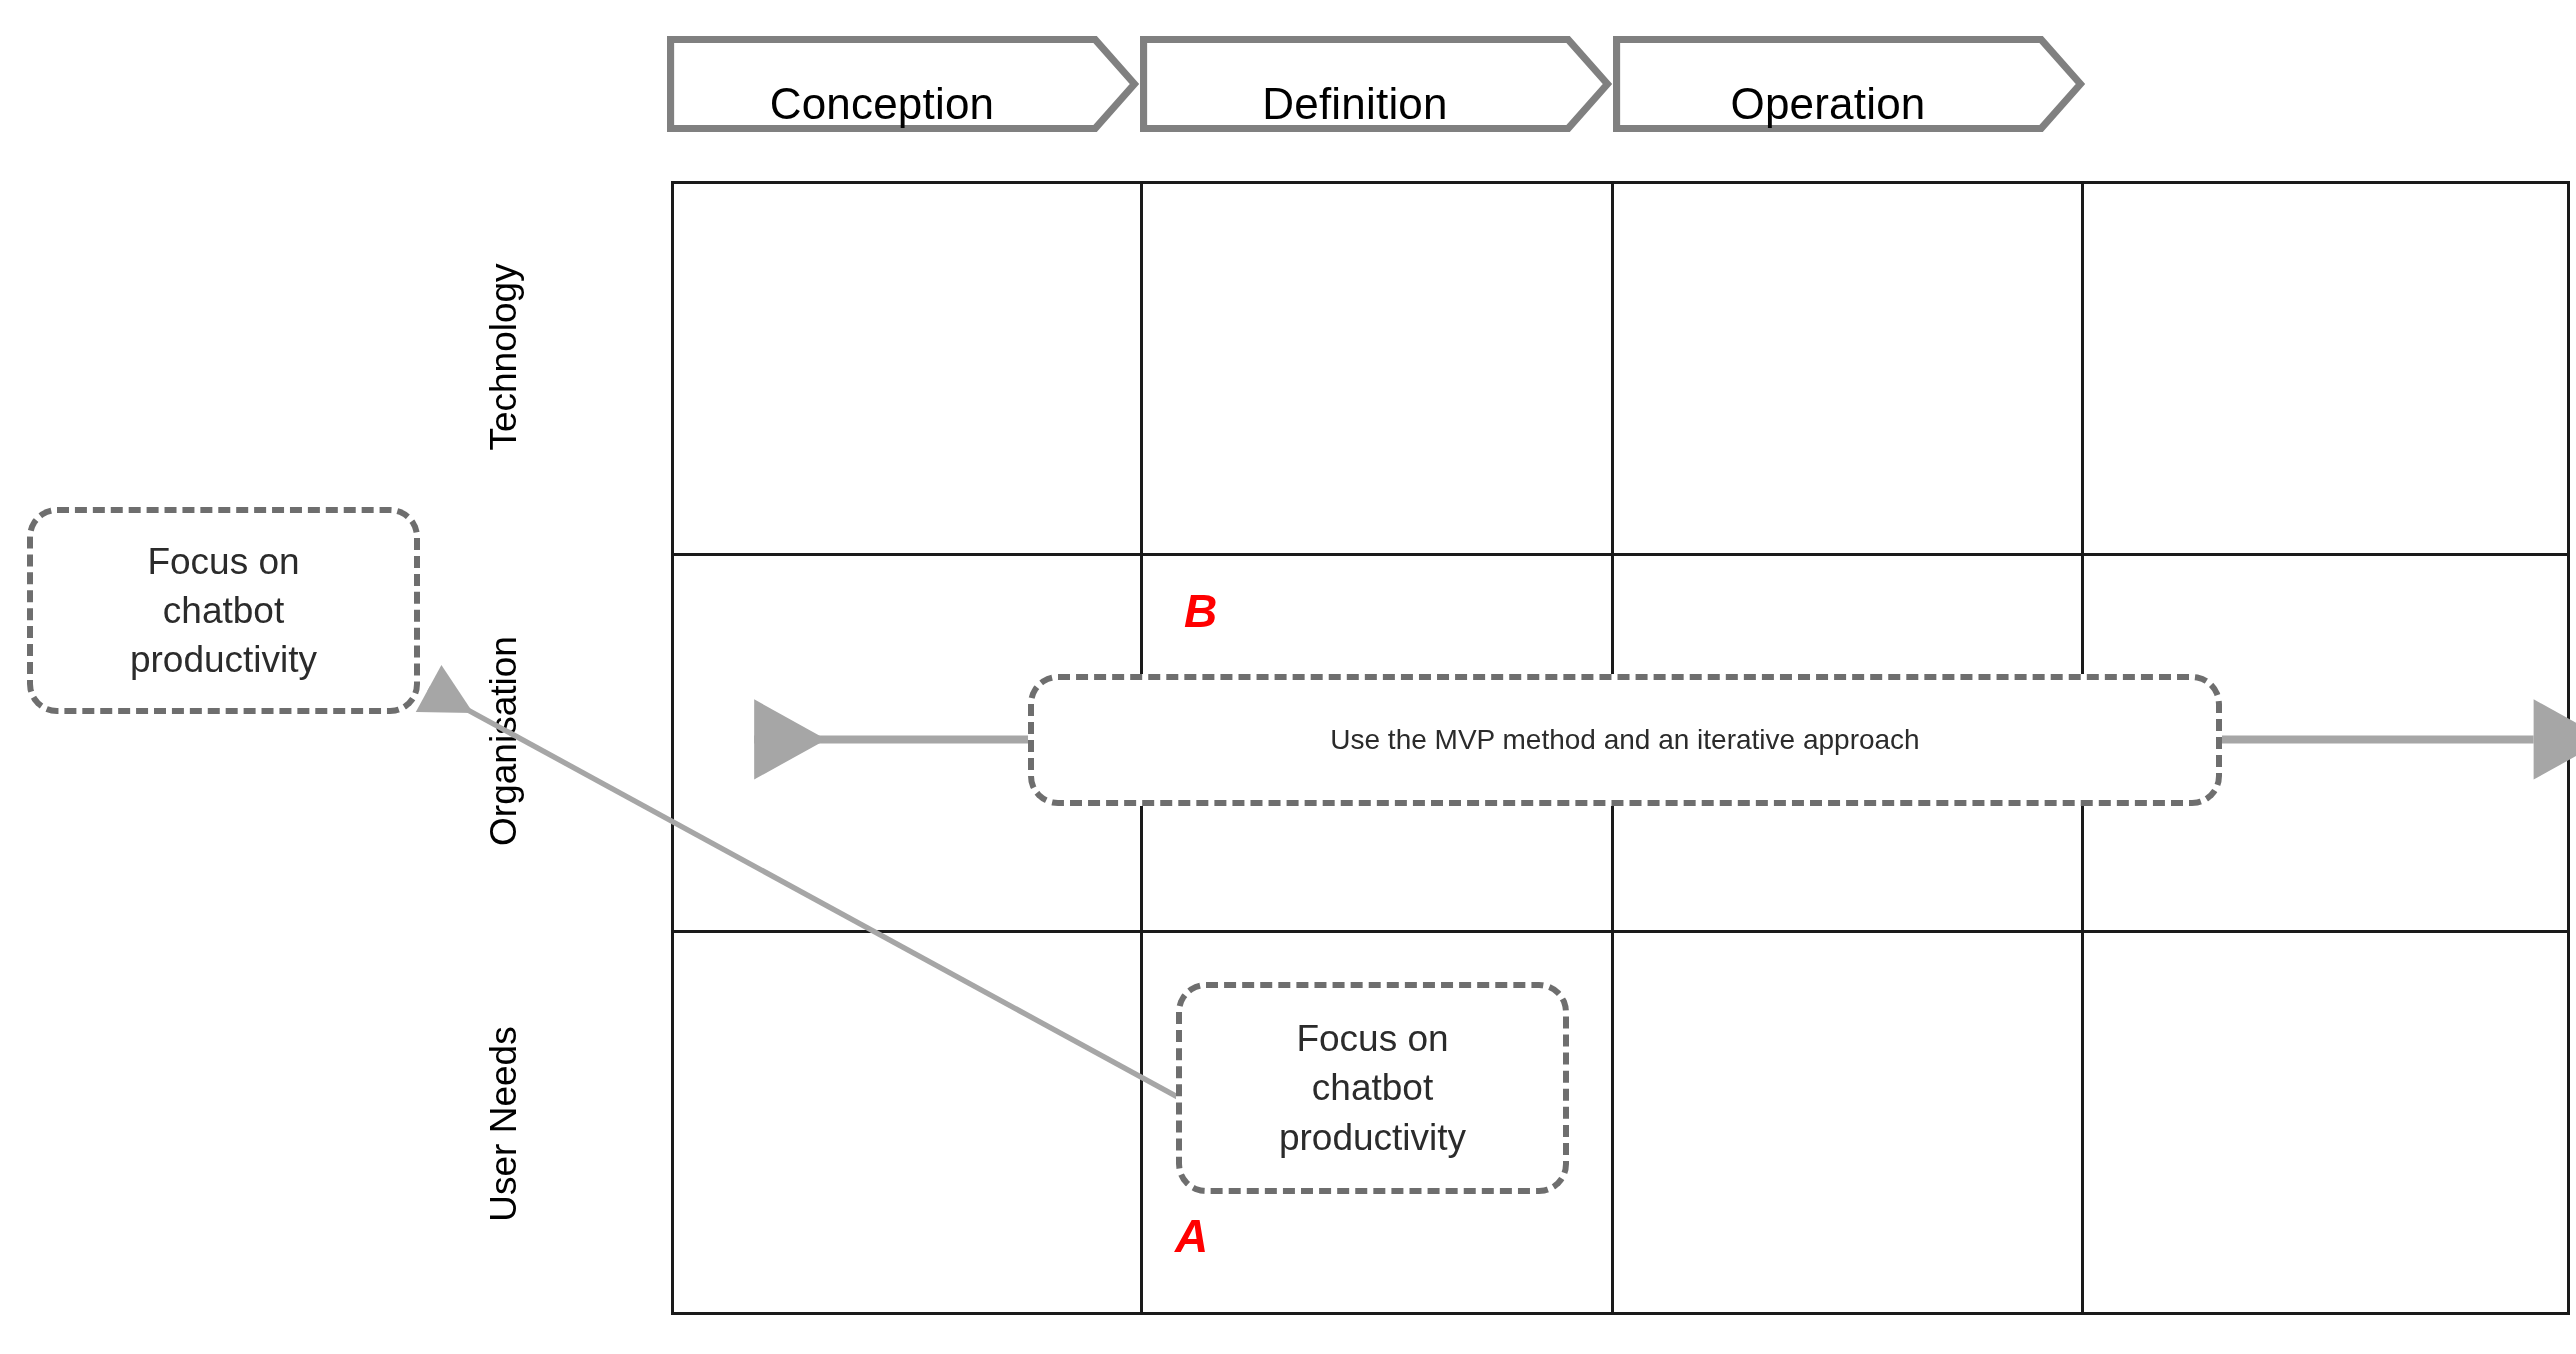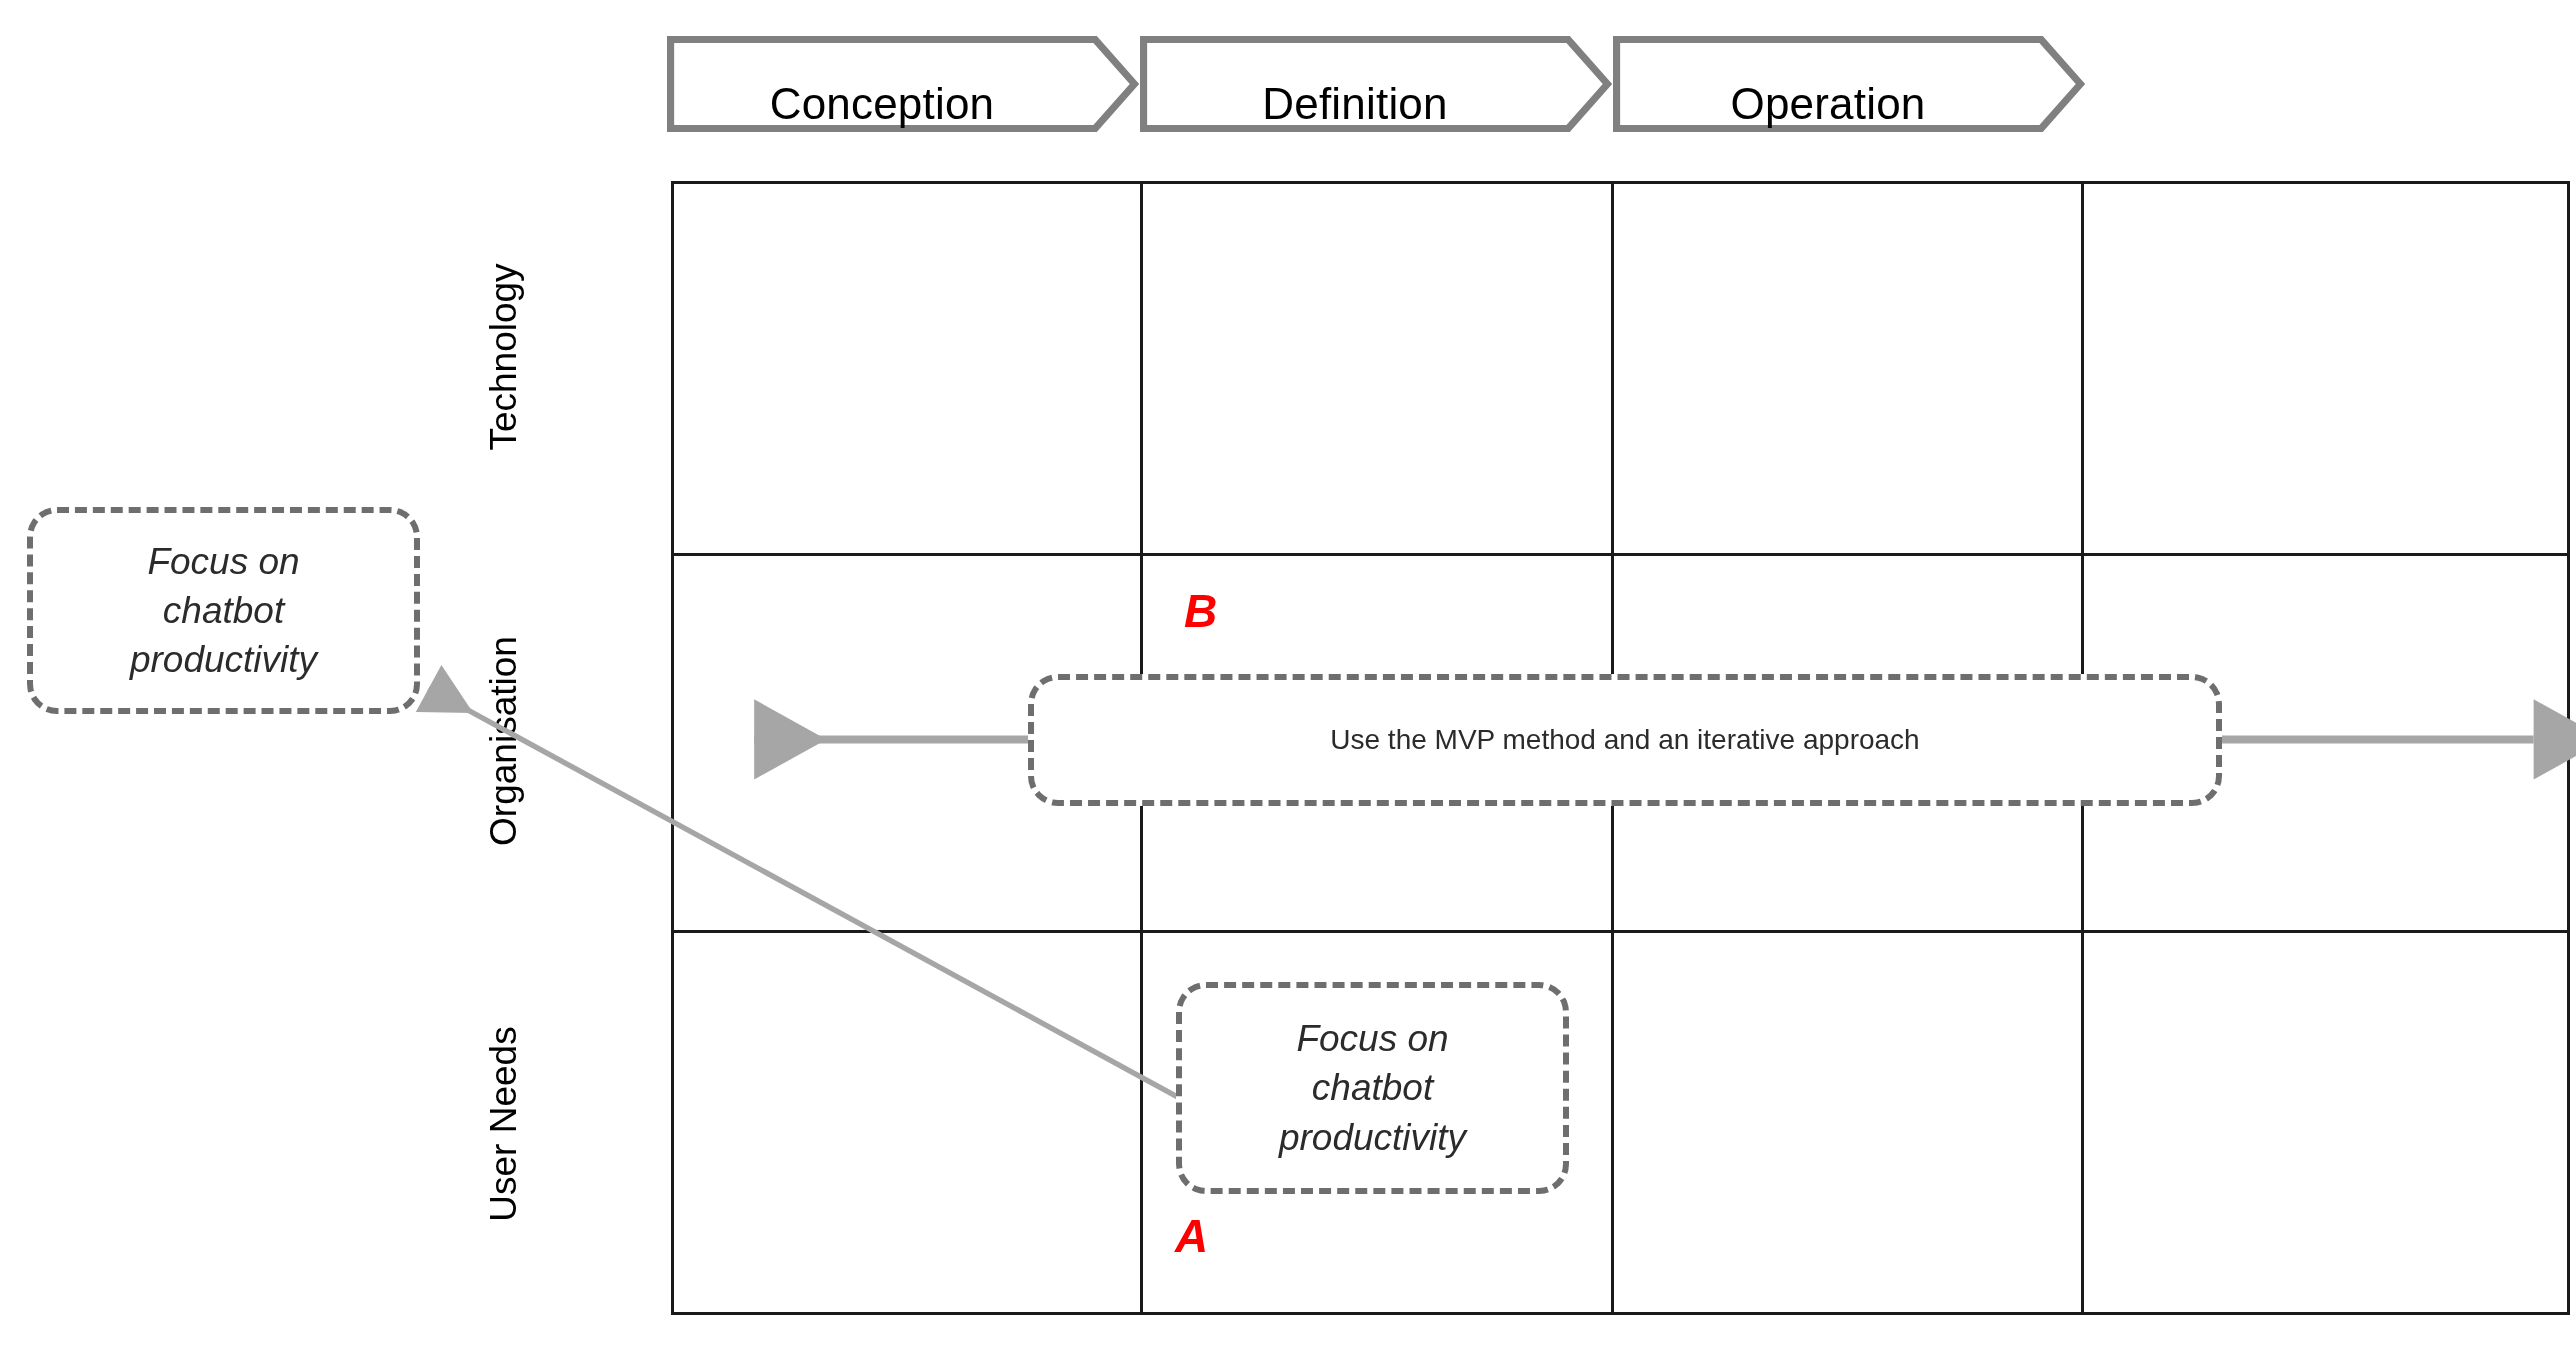--- a/index.html
+++ b/index.html
@@ -89,21 +89,21 @@
     border: 6.2px dashed #6e6e6e;
     border-radius: 30px;
     background: #ffffff;
     display: flex;
     align-items: center;
     justify-content: center;
     text-align: center;
     color: #2b2b2b;
     line-height: 1.33;
   }
-  .callout-multiline { font-size: 37px; font-style: italic; }
+  .callout-multiline { font-size: 37px; }
   .callout-wide { font-size: 28px; }
 
   
   .marker {
     position: absolute;
     font-weight: bold;
     font-style: italic;
     font-size: 46px;
   }
 

